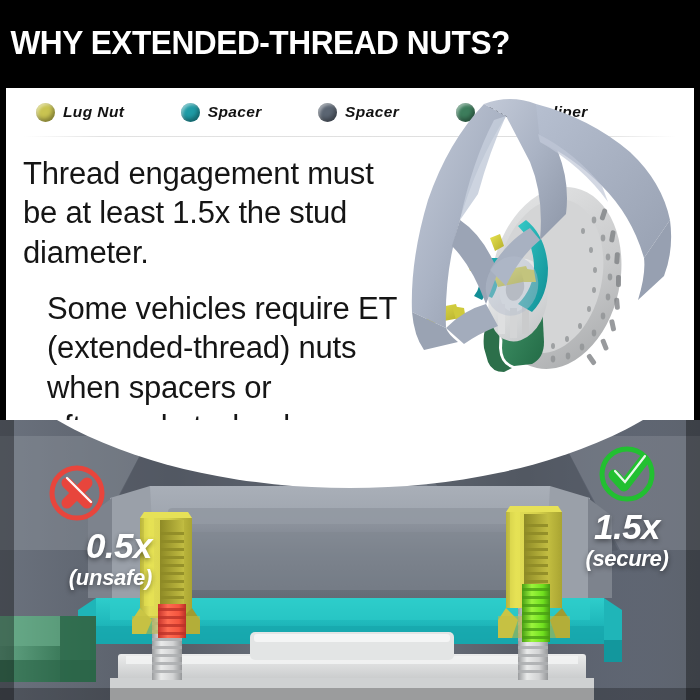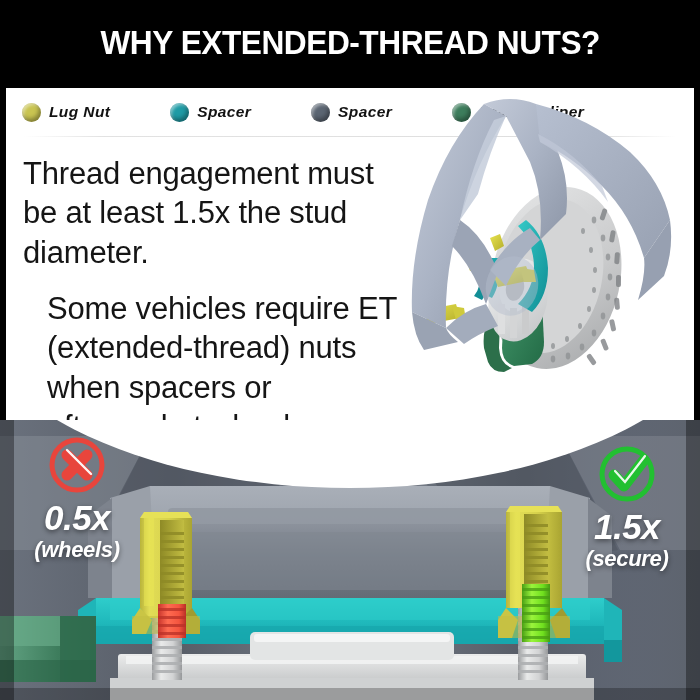--- a/index.html
+++ b/index.html
@@ -7,38 +7,38 @@
   body { font-family:"Liberation Sans", sans-serif; }
 
   #infographic {
     position:relative; width:700px; height:700px;
     background:#000; overflow:hidden;
   }
 
   
   .title-bar {
     position:absolute; left:0; top:0; width:700px; height:86px;
-    background:#000; display:flex; align-items:center; justify-content:center;
+    background:#000; display:flex; align-items:center; 
   }
   .title-text {
     color:#ffffff; font-size:33px; font-weight:bold;
     letter-spacing:-0.5px; font-family:"Liberation Sans", sans-serif;
     transform:scaleX(0.96); white-space:nowrap;
   }
 
   
   .white-card {
     position:absolute; left:6px; top:88px; width:688px; height:346px;
     background:#ffffff; overflow:hidden;
   }
 
   
   .legend {
     position:absolute; left:0; top:0; width:638px; height:48px;
-    display:flex; align-items:center; padding-left:16px;
+    display:flex; align-items:center; padding-left:30px;
   }
   .legend-item { display:flex; align-items:center; }
   .legend-dot {
     width:19px; height:19px; border-radius:50%;
     margin-right:8px; flex:none;
     box-shadow: inset -2px -3px 4px rgba(0,0,0,.35), inset 2px 2px 3px rgba(255,255,255,.45);
   }
   .legend-label {
     font-size:15.5px; font-style:italic; font-weight:bold;
     color:#121212; white-space:nowrap; letter-spacing:0.4px;
@@ -77,21 +77,21 @@
   .arc-mask {
     position:absolute; left:-40px; top:-132px; width:780px; height:200px;
     background:#ffffff; border-radius:0 0 50% 50%/0 0 100% 100%;
     z-index:5;
   }
 
   
   .verdict {
     position:absolute; z-index:20; text-align:center; width:150px;
   }
-  .verdict.left  { left:2px;   top:434px; }
+  .verdict.left  { left:2px;   top:462px;text-align:right; }
   .verdict.right { left:552px; top:443px; }
 
   .badge { width:62px; height:62px; margin:0 auto 4px; }
   .badge svg { display:block; width:62px; height:62px; }
 
   .verdict-big {
     font-size:35px; font-weight:bold; font-style:italic; color:#ffffff;
     line-height:1.0; letter-spacing:-0.5px;
     text-shadow:0 2px 5px rgba(0,0,0,.45);
   }
@@ -476,21 +476,21 @@
         <g stroke="#e8453c" stroke-width="11" stroke-linecap="round">
           <line x1="21" y1="21" x2="41" y2="41"></line>
           <line x1="41" y1="21" x2="21" y2="41"></line>
         </g>
         <g stroke="#ffffff" stroke-width="2.4" stroke-linecap="round" opacity="0.95">
           <line x1="21" y1="16" x2="45" y2="40"></line>
         </g>
       </svg>
     </div>
     <div class="verdict-big">0.5x</div>
-    <div class="verdict-sub">(wheels)</div>
+    <div class="verdict-sub">(unsafe)</div>
   </div>
 
   <div class="verdict right">
     <div class="badge">
       <svg viewBox="0 0 62 62" xmlns="http://www.w3.org/2000/svg">
         <circle cx="31" cy="31" r="25" fill="none" stroke="#22c031" stroke-width="5"></circle>
         <polyline points="18,32 28,43 48,17" fill="none" stroke="#22c031" stroke-width="11" stroke-linecap="round" stroke-linejoin="round"></polyline>
         <polyline points="19,28 29,39 49,13" fill="none" stroke="#ffffff" stroke-width="2.2" stroke-linecap="round" opacity="0.9"></polyline>
       </svg>
     </div>

